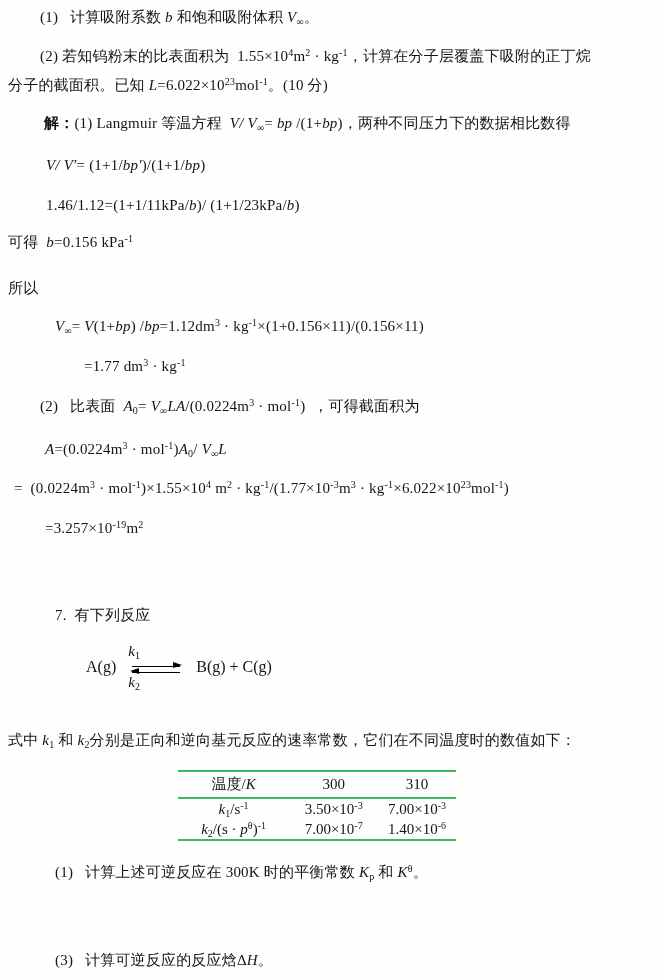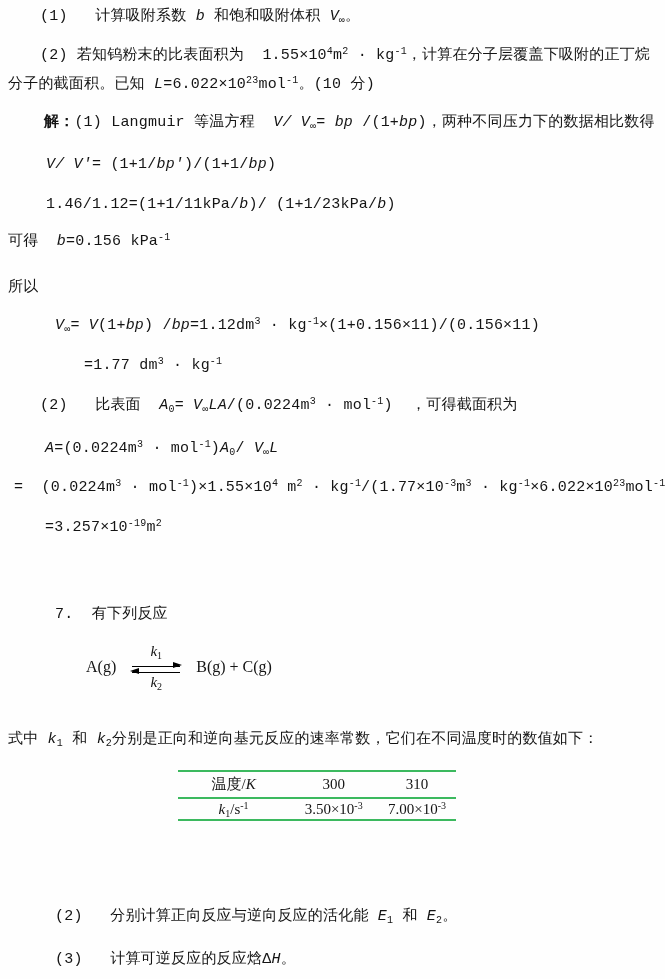--- a/index.html
+++ b/index.html
@@ -14,40 +14,39 @@
     width: 665px; height: 979px;
     background: #fefefe;
     overflow: hidden;
   }
   .line {
     position: absolute;
     font-size: 15px;
     line-height: 1.25;
     white-space: pre;
     letter-spacing: 0.2px;
-    font-family: Liberation Mono, monospace;
   }
   .line i { font-style: italic; }
   .line b { font-weight: bold; }
   sup, sub { font-size: 10px; line-height: 0; }
   sup { vertical-align: 5px; }
   sub { vertical-align: -3px; }
 
   
   .reaction {
     position: absolute;
     display: flex;
     align-items: center;
     gap: 12px;
     font-size: 16px;
   }
   .rx-arrows {
     display: inline-flex;
     flex-direction: column;
-    align-items: center;
+    align-items: flex-start;
     line-height: 1;
   }
   .k-label { font-size: 15px; }
   .k-label.top { margin-bottom: 4px; }
   .k-label.bottom { }
   .arrow {
     position: relative;
     display: block;
     width: 48px; height: 0;
     border-top: 1.6px solid #000;
@@ -131,19 +130,24 @@
         <th class="col-2">300</th>
         <th class="col-3">310</th>
       </tr>
     </thead>
     <tbody>
       <tr>
         <td><i>k</i><sub>1</sub>/s<sup>-1</sup></td>
         <td>3.50×10<sup>-3</sup></td>
         <td>7.00×10<sup>-3</sup></td>
       </tr>
+      <tr>
+        <td><i>k</i><sub>2</sub>/(s · <i>p</i><sup>θ</sup>)<sup>-1</sup></td>
+        <td>7.00×10<sup>-7</sup></td>
+        <td>1.40×10<sup>-6</sup></td>
+      </tr>
     </tbody>
   </table>
 
-  <div class="line" style="left:55px; top:908px">(2)   分别计算正向反应与逆向反应的活化能 <i>E</i><sub>1</sub> 和 <i>E</i><sub>2</sub>。</div>
+  <div class="line" style="left:55px; top:863px">(1)   计算上述可逆反应在 300K 时的平衡常数 <i>K</i><sub>p</sub> 和 <i>K</i><sup>θ</sup>。</div>
   <div class="line" style="left:55px; top:951px">(3)   计算可逆反应的反应焓Δ<i>H</i>。</div>
 
 </div>
 
 </body></html>

